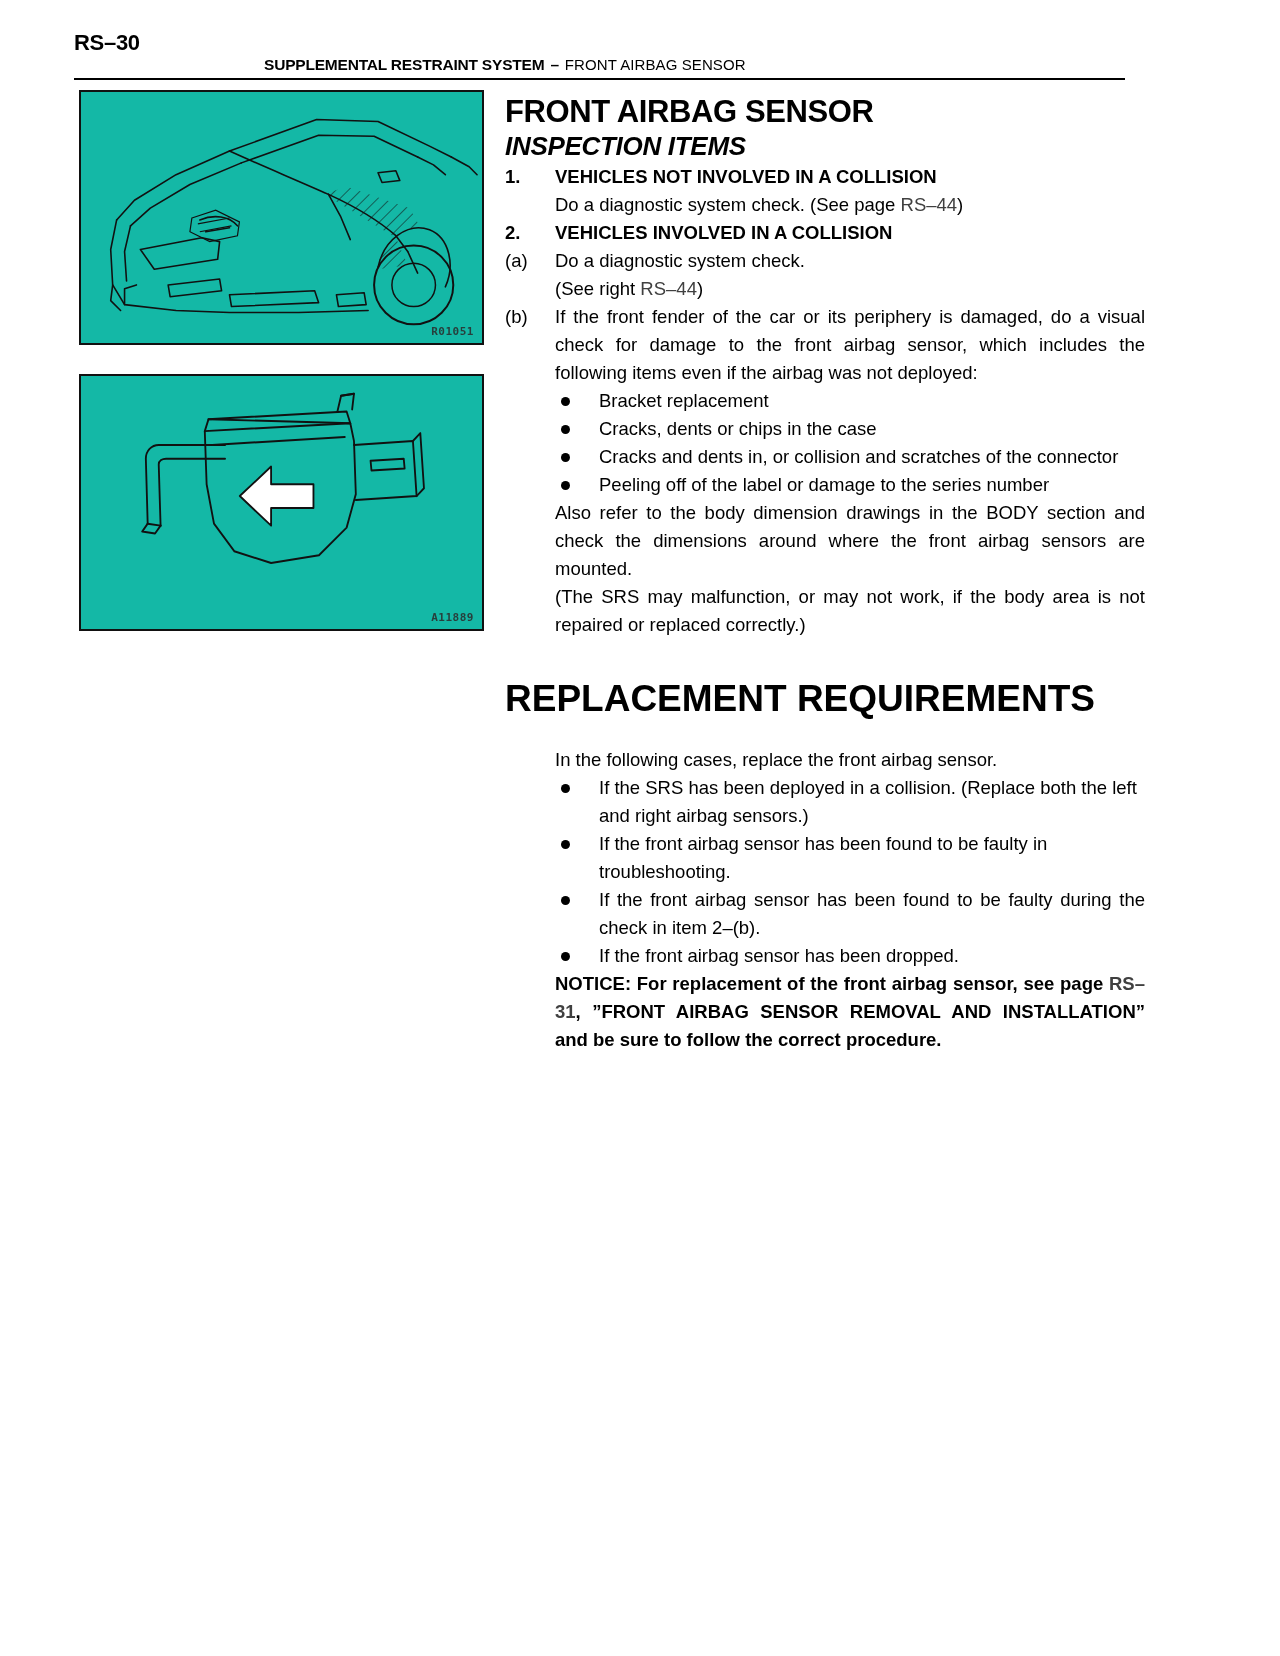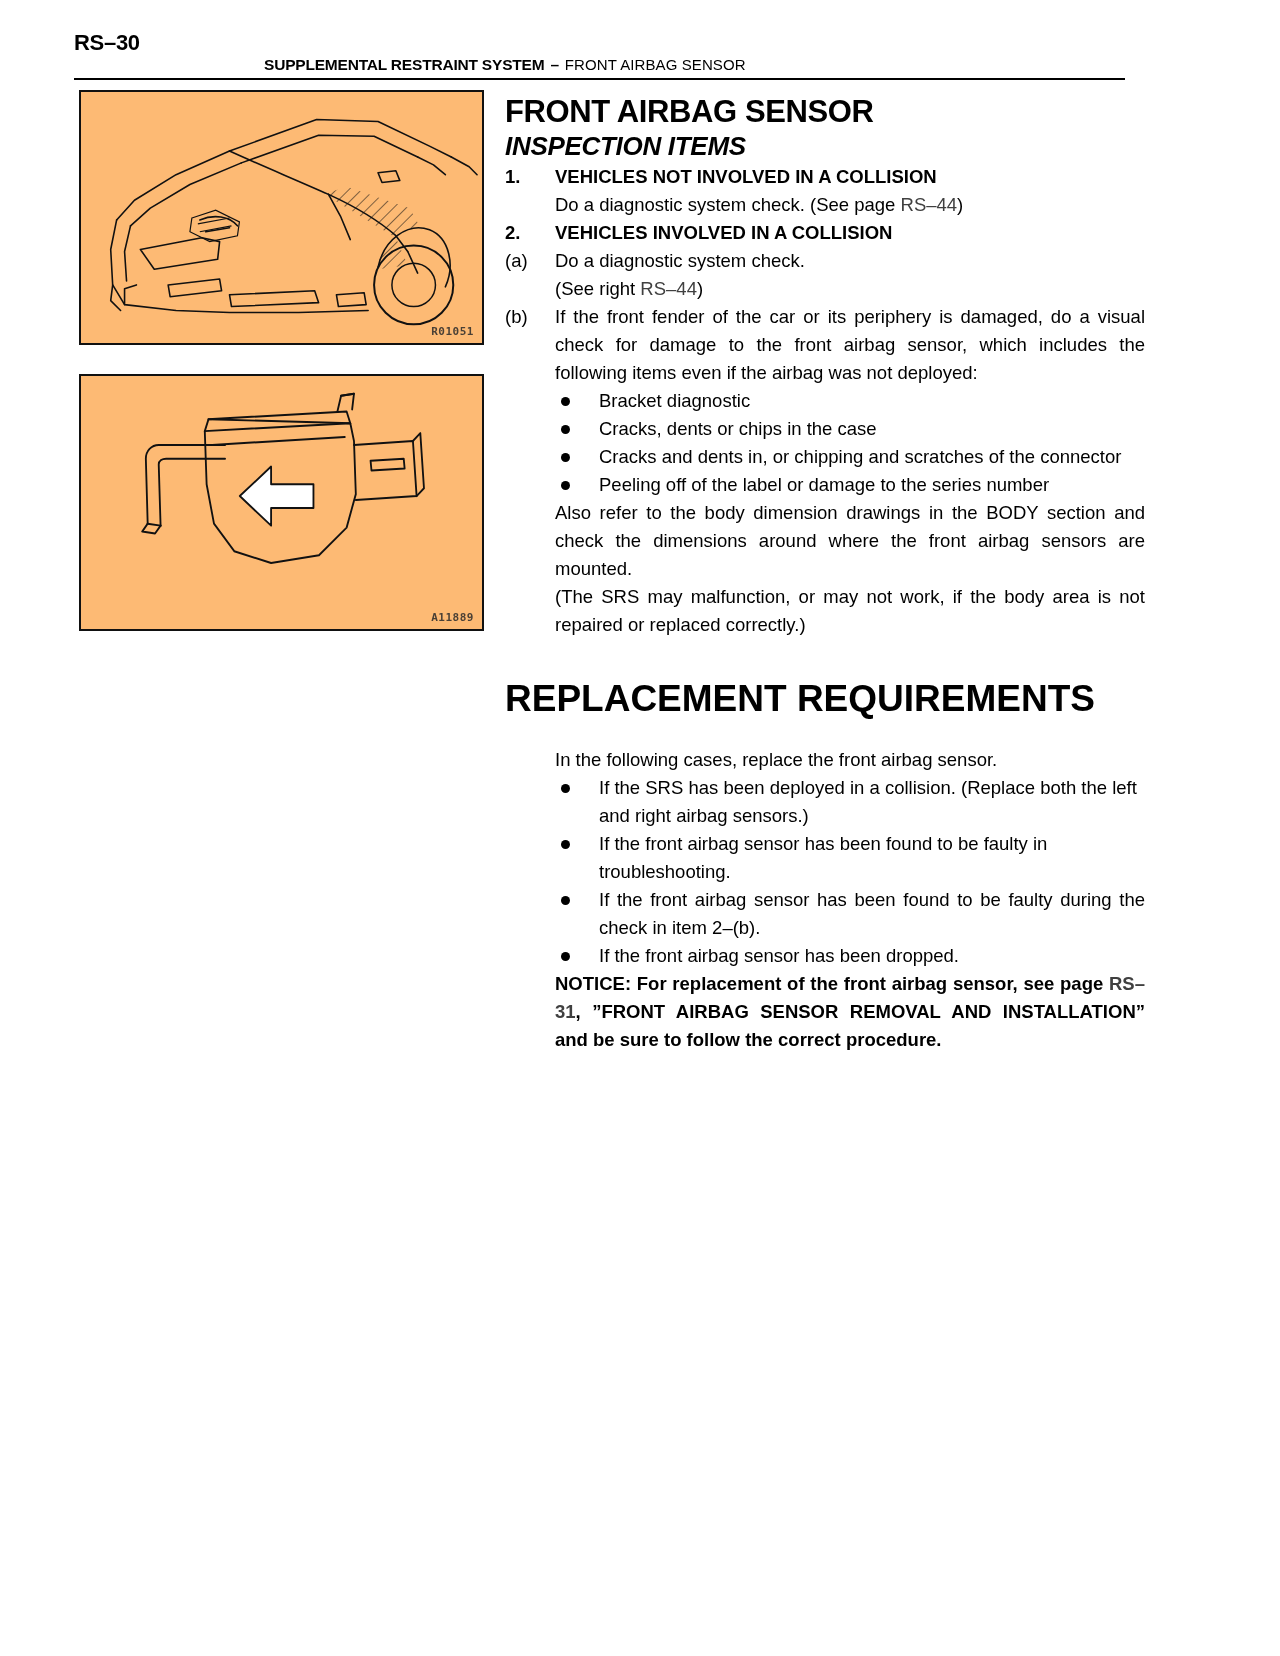--- a/index.html
+++ b/index.html
@@ -56,21 +56,21 @@
     top: 78px;
     width: 1051px;
     height: 0;
     border-top: 2.5px solid #000;
   }
 
   
   .fig {
     position: absolute;
     border: 2px solid #111;
-    background: #fdba74;
+    background: #14b8a6;
     box-sizing: border-box;
   }
   #fig-car {
     left: 79px;
     top: 90px;
     width: 405px;
     height: 255px;
   }
   #fig-sensor {
     left: 79px;
@@ -341,29 +341,29 @@
       </div>
     </div>
 
     <div class="row">
       <div class="marker">(b)</div>
       <div class="body just">If the front fender of the car or its periphery is damaged, do a visual check for damage to the front airbag sensor, which includes the following items even if the airbag was not deployed:</div>
     </div>
 
     <div class="bullet-row">
       <div class="dot"></div>
-      <div class="btext">Bracket diagnostic</div>
+      <div class="btext">Bracket replacement</div>
     </div>
     <div class="bullet-row">
       <div class="dot"></div>
       <div class="btext">Cracks, dents or chips in the case</div>
     </div>
     <div class="bullet-row">
       <div class="dot"></div>
-      <div class="btext just">Cracks and dents in, or chipping and scratches of the connector</div>
+      <div class="btext just">Cracks and dents in, or collision and scratches of the connector</div>
     </div>
     <div class="bullet-row">
       <div class="dot"></div>
       <div class="btext">Peeling off of the label or damage to the series number</div>
     </div>
 
     <div class="plain indent just">Also refer to the body dimension drawings in the BODY section and check the dimensions around where the front airbag sensors are mounted.</div>
     <div class="plain indent just">(The SRS may malfunction, or may not work, if the body area is not repaired or replaced correctly.)</div>
 
     <div class="gap-lg"></div>

